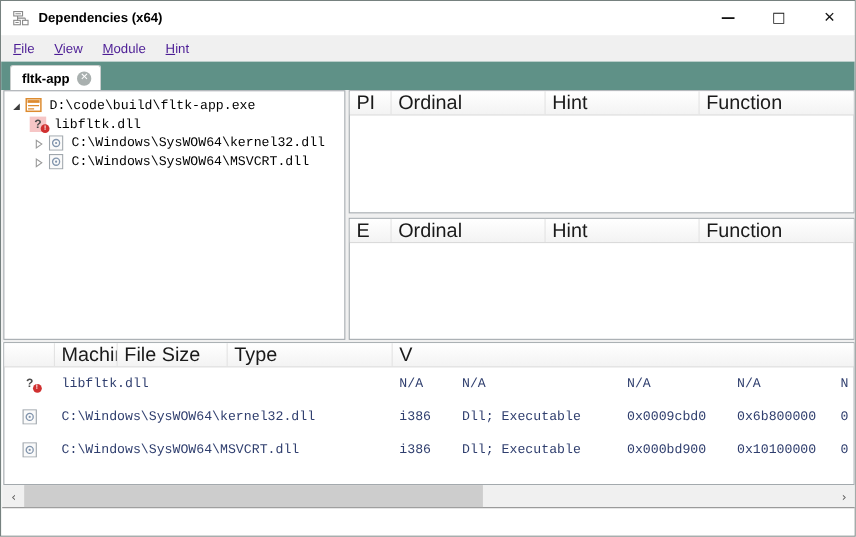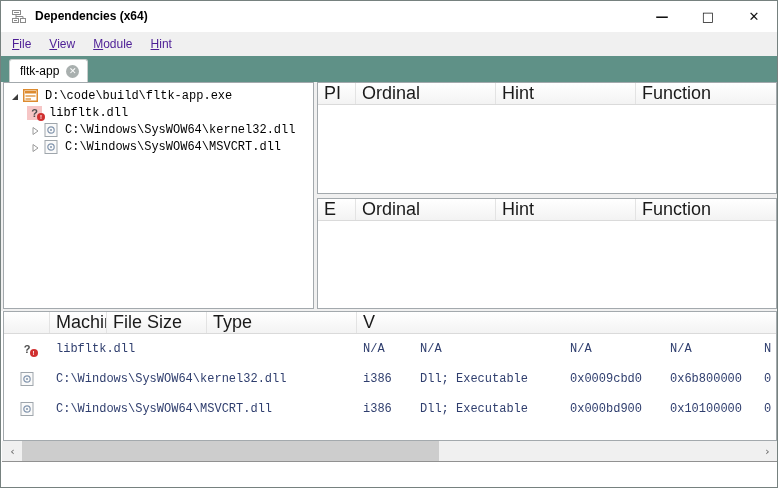--- a/index.html
+++ b/index.html
@@ -19,21 +19,21 @@
   
   .menubar { position:absolute; left:0; top:31px; width:100%; height:24px; background:#f0f0f0;
              display:flex; align-items:center; padding-left:2px; }
   .menu-item { display:inline-block; padding:3px 9px; font-size:12px; color:#4c1d95; }
   .menu-item::first-letter { text-decoration:underline; }
   
   .tabstrip { position:absolute; left:0; top:55px; width:100%; height:26px; background:#5f9187; }
   .tab { position:absolute; left:8px; top:3px; height:23px; background:#ffffff;
          border:1px solid #c8cdcc; border-bottom:none; border-radius:3px 3px 0 0;
          display:flex; align-items:center; padding:0 8px 0 10px; }
-  .tab-label { font-size:12px; color:#000; margin-right:7px; }
+  .tab-label { font-size:12px; color:#000; margin-right:7px;font-weight:bold; }
   .tab-close { width:13px; height:13px; border-radius:50%; background:#a9b0af; color:#ffffff;
                font-size:9px; line-height:13px; text-align:center; font-family:"DejaVu Sans",sans-serif; }
   
   .main-bg { position:absolute; left:0; top:81px; width:100%; height:229px; background:#f0f0f0; }
   .panel { position:absolute; background:#ffffff; border:1px solid #a3a9ad; }
   .tree-panel   { left:2px;   top:81px;  width:311px; height:227px; }
   .imports-panel{ left:316px; top:81px;  width:460px; height:112px; }
   .exports-panel{ left:316px; top:197px; width:460px; height:111px; }
   .col-hdr { display:flex; height:22px; background:linear-gradient(#ffffff,#f3f3f3);
              border-bottom:1px solid #dadada; }

